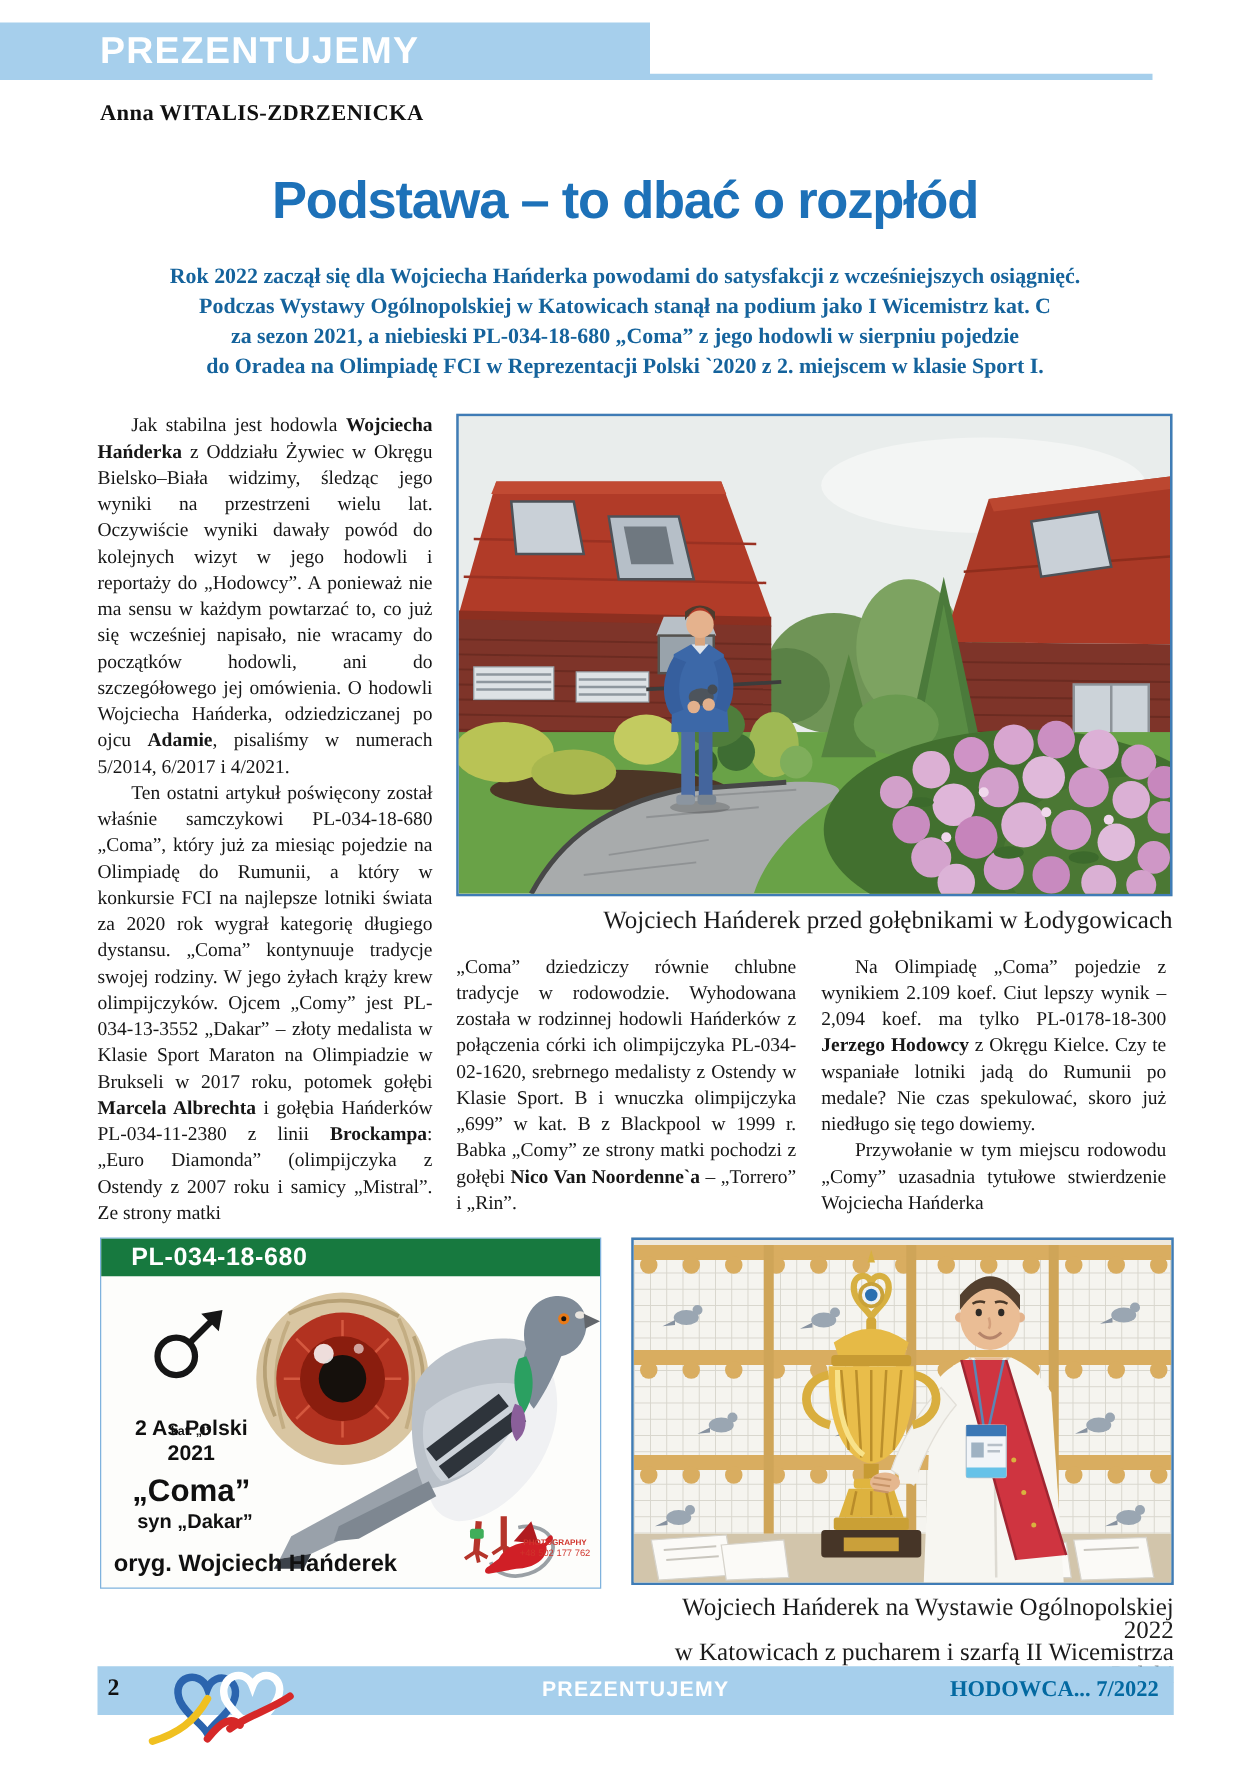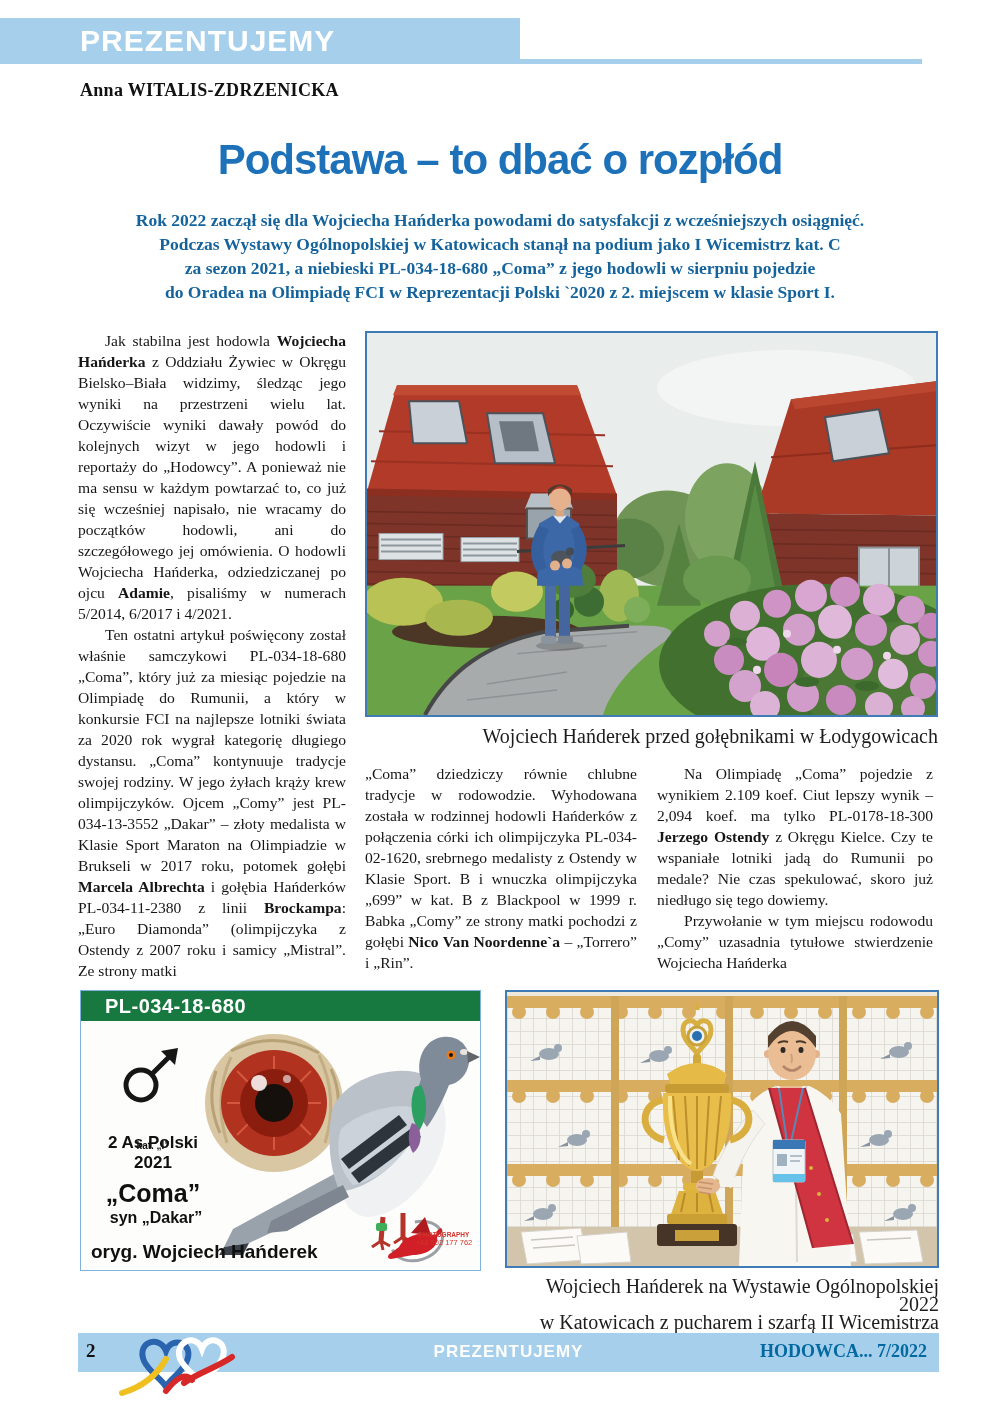--- a/index.html
+++ b/index.html
@@ -246,21 +246,21 @@
         </g>
       </g>
     </svg>
   </div>
   <div class="cap" id="cap-main">Wojciech Hańderek przed gołębnikami w Łodygowicach</div>
 
   <div class="col" id="col2">
     <p class="noindent"><span>„Coma” dziedziczy równie chlubne tradycje w rodowodzie. Wyhodowana została w rodzinnej hodowli Hańderków z połączenia córki ich olimpijczyka PL-034-02-1620, srebrnego medalisty z Ostendy w Klasie Sport. B i wnuczka olimpijczyka „699” w kat. B z Blackpool w 1999 r. Babka „Comy” ze strony matki pochodzi z gołębi </span><span class="b">Nico Van Noordenne`a</span><span> – „Torrero” i „Rin”.</span></p>
   </div>
   <div class="col" id="col3">
-    <p><span>Na Olimpiadę „Coma” pojedzie z wynikiem 2.109 koef. Ciut lepszy wynik – 2,094 koef. ma tylko PL-0178-18-300 </span><span class="b">Jerzego Ostendy</span><span> z Okręgu Kielce. Czy te wspaniałe lotniki jadą do Rumunii po medale? Nie czas spekulować, skoro już niedługo się tego dowiemy.</span></p>
+    <p><span>Na Olimpiadę „Coma” pojedzie z wynikiem 2.109 koef. Ciut lepszy wynik – 2,094 koef. ma tylko PL-0178-18-300 </span><span class="b">Jerzego Hodowcy</span><span> z Okręgu Kielce. Czy te wspaniałe lotniki jadą do Rumunii po medale? Nie czas spekulować, skoro już niedługo się tego dowiemy.</span></p>
     <p><span>Przywołanie w tym miejscu rodowodu „Comy” uzasadnia tytułowe stwierdzenie Wojciecha Hańderka</span></p>
   </div>
 
   <div class="card">
     <div class="card-bar">
       <span class="card-ring">PL-034-18-680</span>
     </div>
     <div class="card-art">
       <svg viewBox="0 0 399 249" width="100%" height="100%" preserveAspectRatio="none">
 

